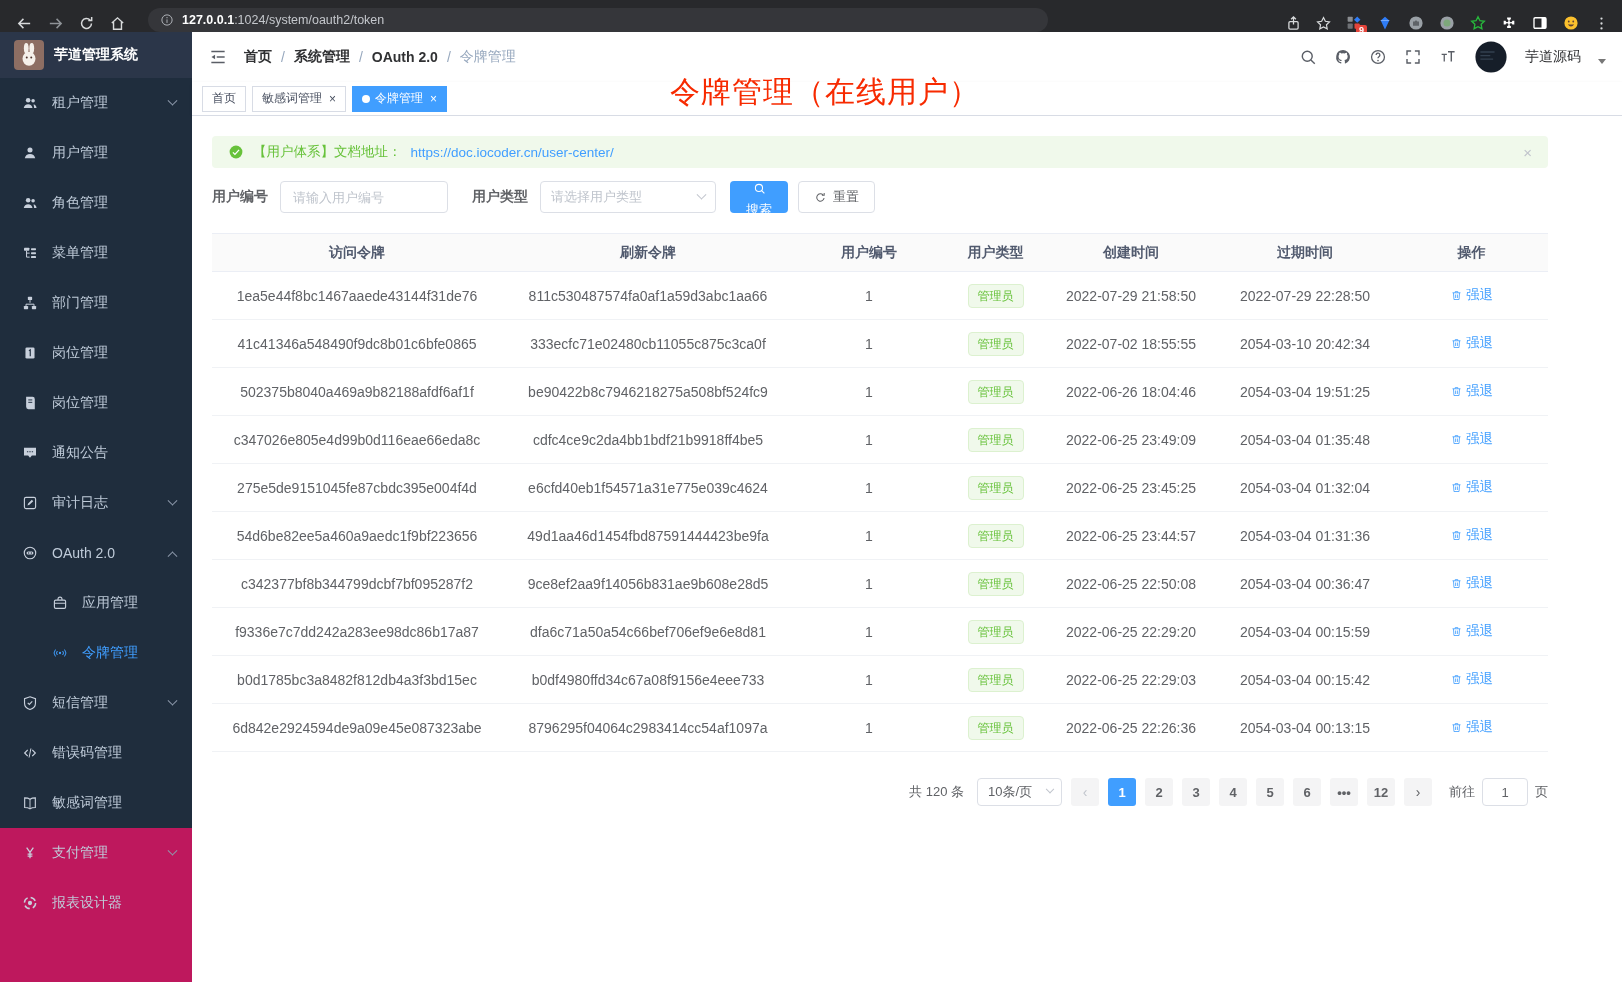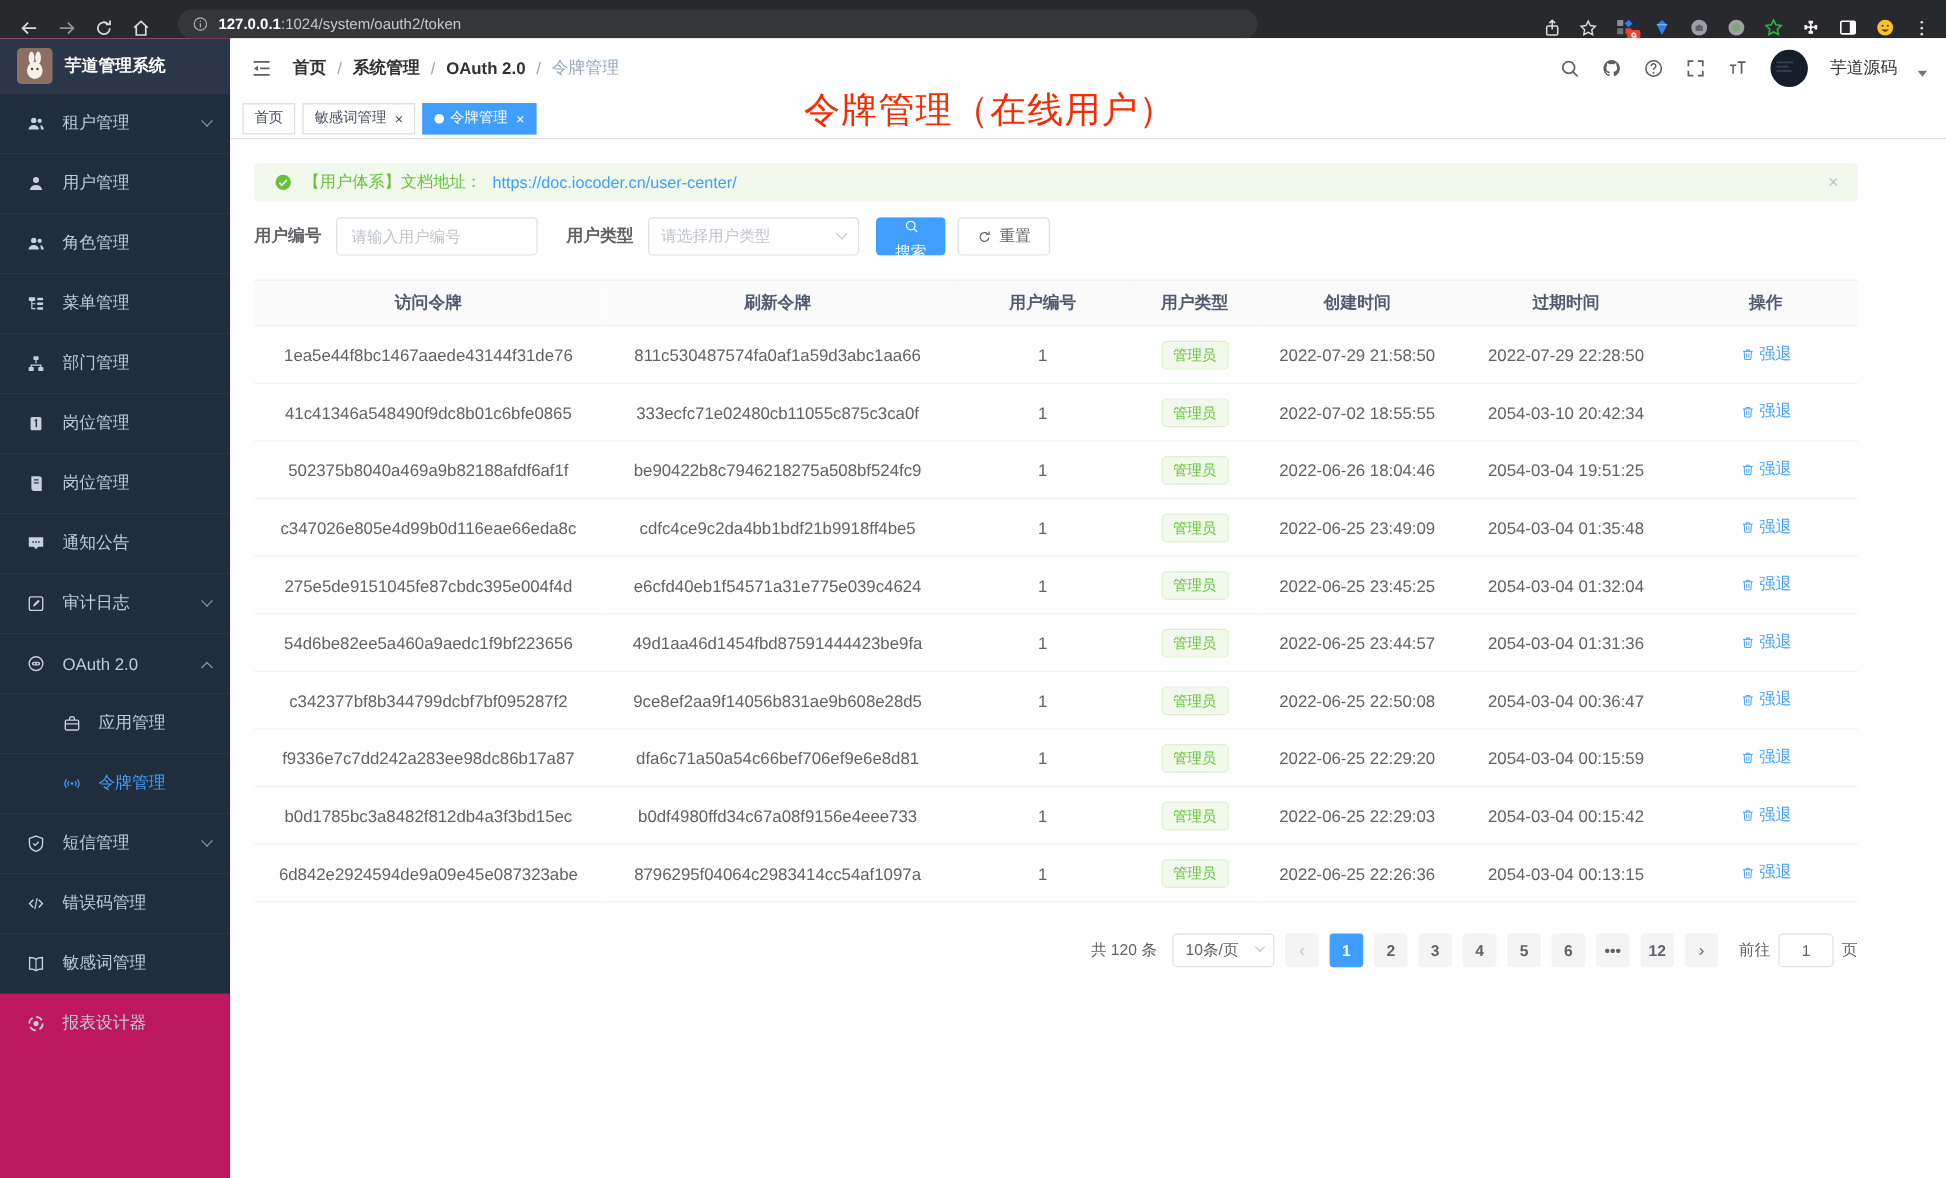--- a/index.html
+++ b/index.html
@@ -408,20 +408,29 @@
               <svg xmlns="http://www.w3.org/2000/svg" viewBox="0 0 24 24" fill="currentColor">
                 <path d="M12 6.4C10.1 5 7.3 4.4 4 4.4v14.4c3.3 0 6.1.6 8 2 1.9-1.4 4.7-2 8-2V4.4c-3.3 0-6.1.6-8 2z" fill="none" stroke="currentColor" stroke-width="1.7"></path>
                 <path d="M12 6.4v14.4" stroke="currentColor" stroke-width="1.4"></path>
               </svg>
             </span>
             <span>敏感词管理</span>
           </div>
           <div class="mi">
             <span class="micon">
               <svg xmlns="http://www.w3.org/2000/svg" viewBox="0 0 24 24" fill="currentColor">
+                <path d="M7 4l5 7 5-7M12 11v9M8.4 13.6h7.2M8.4 16.6h7.2" fill="none" stroke="currentColor" stroke-width="1.9"></path>
+              </svg>
+            </span>
+            <span>支付管理</span>
+            <span class="chev down"></span>
+          </div>
+          <div class="mi">
+            <span class="micon">
+              <svg xmlns="http://www.w3.org/2000/svg" viewBox="0 0 24 24" fill="currentColor">
                 <circle cx="12" cy="12" r="8.4" fill="none" stroke="currentColor" stroke-width="2.2" stroke-dasharray="8.5 4.7"></circle>
                 <circle cx="12" cy="12" r="3.2"></circle>
               </svg>
             </span>
             <span>报表设计器</span>
           </div>
         </nav>
     </aside>
 
     <div class="main">

